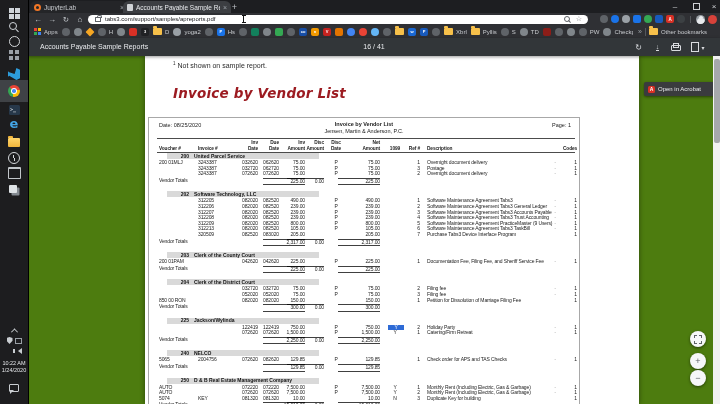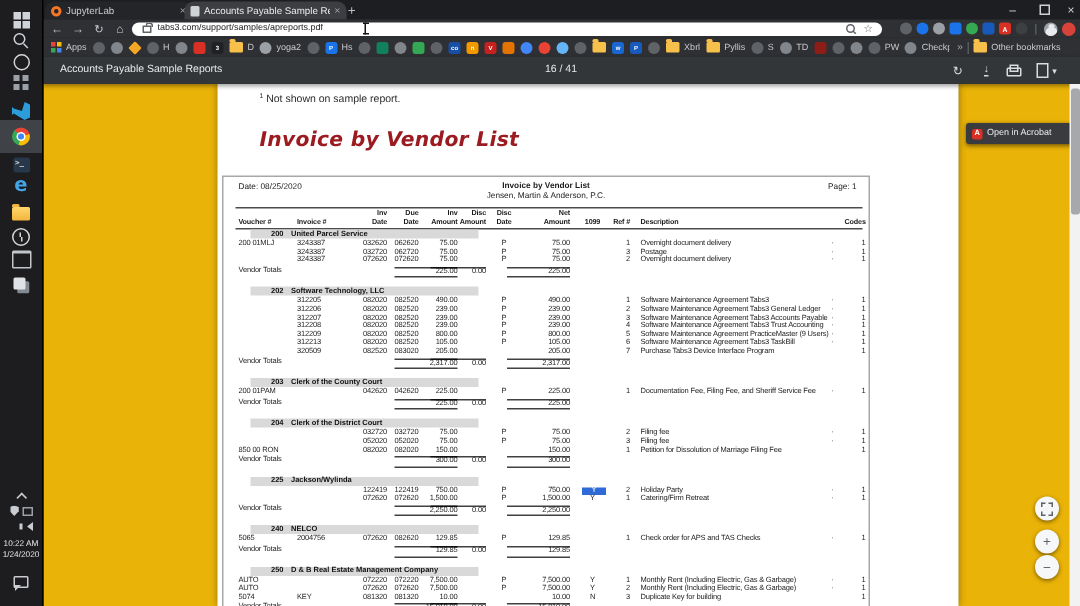--- a/index.html
+++ b/index.html
@@ -96,21 +96,21 @@
   #pdfpage{position:absolute;left:0;width:100%;top:5px;text-align:center;font-size:7px;color:#e8eaed;}
   .pico{position:absolute;top:3px;width:13px;height:12px;display:flex;align-items:center;justify-content:center;color:#dadce0;}
   #ic-rotate{left:604px;} #ic-rotate::after{content:"\21BB";font-size:8px;}
   #ic-down{left:623px;} #ic-down i{display:block;font-size:7px;line-height:7px;border-bottom:1px solid #dadce0;padding-bottom:.5px;}
   #ic-down i::after{content:"\2193";}
   #ic-print{left:641px;} .printer{width:8px;height:4px;border:1px solid #dadce0;border-radius:1px;position:relative;margin-top:2px;}
   .printer::before{content:"";position:absolute;left:1.5px;top:-3px;width:4px;height:2.5px;border:1px solid #dadce0;}
   #ic-fit{left:660px;} #ic-fit i{width:6px;height:8px;border:1px solid #dadce0;display:block;}
   #ic-caret{left:671px;width:8px;} #ic-caret::after{content:"\25BE";font-size:6px;}
   
-  #content{position:absolute;left:0;top:56px;width:692px;height:348px;background:#eab308;}
+  #content{position:absolute;left:0;top:56px;width:692px;height:348px;background:#4d7c0f;}
   #page{position:absolute;left:117px;top:0;width:494px;height:348px;background:#fff;overflow:hidden;box-shadow:0 0 5px rgba(0,0,0,.45);}
   #footnote{position:absolute;left:28px;top:5px;font-size:7px;color:#2b2b2b;}
   #footnote sup{font-size:4.5px;}
   #doc-heading{position:absolute;left:28px;top:29px;font:700 italic 13.5px "DejaVu Sans",sans-serif;color:#9c1b21;letter-spacing:.2px;}
   #rbox{position:absolute;left:3px;top:61px;width:430px;height:340px;border:1px solid #a8a8a8;background:#fff;}
   #rbox .rh{position:absolute;font-size:5.5px;color:#1b1b1b;white-space:nowrap;}
   #r-date{left:10px;top:4px;}
   #r-title{left:115px;top:3px;width:200px;text-align:center;font-weight:700;}
   #r-firm{left:115px;top:9.5px;width:200px;text-align:center;}
   #r-page{right:8px;top:4px;}

